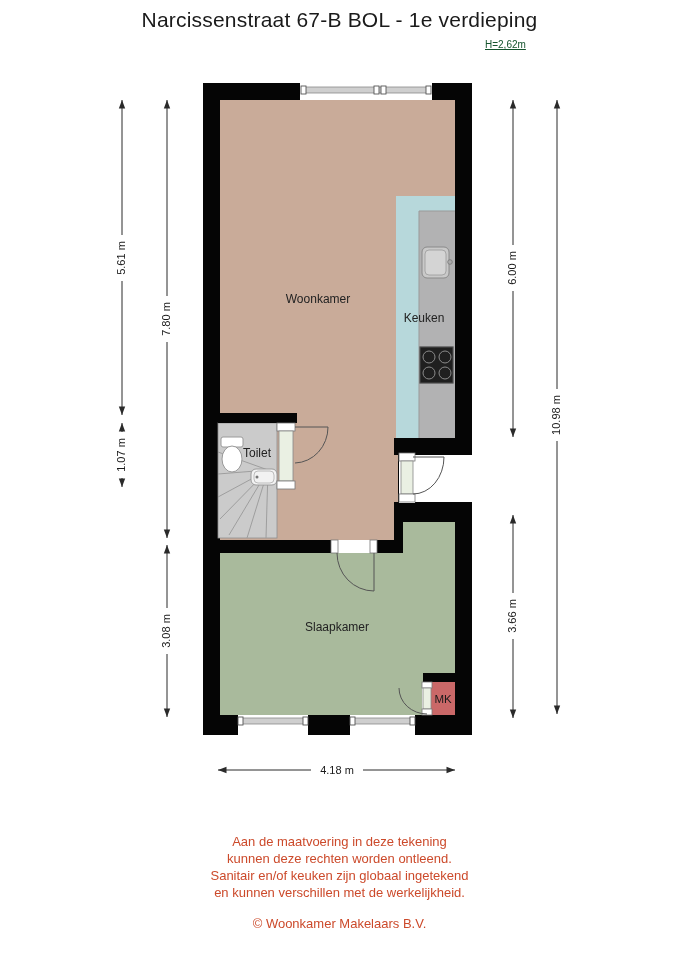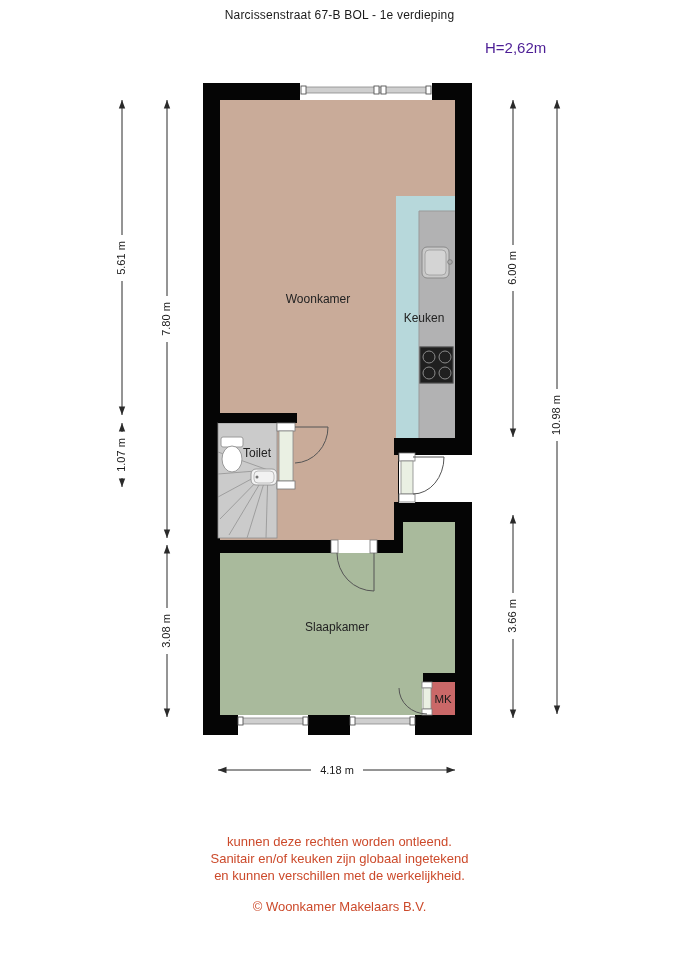--- a/index.html
+++ b/index.html
@@ -2,24 +2,24 @@
 <html><head>
 <meta charset="utf-8">
 <style>
   html,body{margin:0;padding:0;background:#ffffff;}
   .page{
     position:relative;width:679px;height:960px;background:#ffffff;overflow:hidden;
     font-family:"Liberation Sans","DejaVu Sans",sans-serif;
   }
   .title{
     position:absolute;top:8px;left:0;width:679px;text-align:center;
-    font-size:12px;color:#1a1a1a;letter-spacing:0.2px;
+    font-size:21px;color:#1a1a1a;letter-spacing:0.2px;
   }
   .ceiling{
-    position:absolute;top:39px;left:485px;font-size:15px;color:#4c1d95;
+    position:absolute;top:39px;left:485px;font-size:10px;color:#14532d;text-decoration:underline;
   }
   .plan-svg{position:absolute;top:0;left:0;}
   .disclaimer{
     position:absolute;top:833px;left:0;width:679px;text-align:center;
     color:#cc4a2b;font-size:13px;line-height:17px;
   }
   .disclaimer .para2{margin-top:14px;}
   svg text{font-family:"Liberation Sans","DejaVu Sans",sans-serif;}
   .room-label{font-size:12px;fill:#222222;}
   .mk-label{font-size:11.5px;fill:#1a1a1a;}
@@ -216,20 +216,21 @@
       <line class="dimline" x1="218" y1="770" x2="455" y2="770"></line>
       <polygon class="arrowhead" points="218,770 226.5,766.8 226.5,773.2"></polygon>
       <polygon class="arrowhead" points="455,770 446.5,766.8 446.5,773.2"></polygon>
       <rect x="311" y="762" width="52" height="16" fill="#ffffff"></rect>
       <text class="dim-label" x="337" y="774" text-anchor="middle">4.18 m</text>
     </g>
   </svg>
 
   <div class="disclaimer">
     <div class="para1">
+      <div>Aan de maatvoering in deze tekening</div>
       <div>kunnen deze rechten worden ontleend.</div>
       <div>Sanitair en/of keuken zijn globaal ingetekend</div>
       <div>en kunnen verschillen met de werkelijkheid.</div>
     </div>
     <div class="para2">
       <div>© Woonkamer Makelaars B.V.</div>
     </div>
   </div>
 
 </div>

